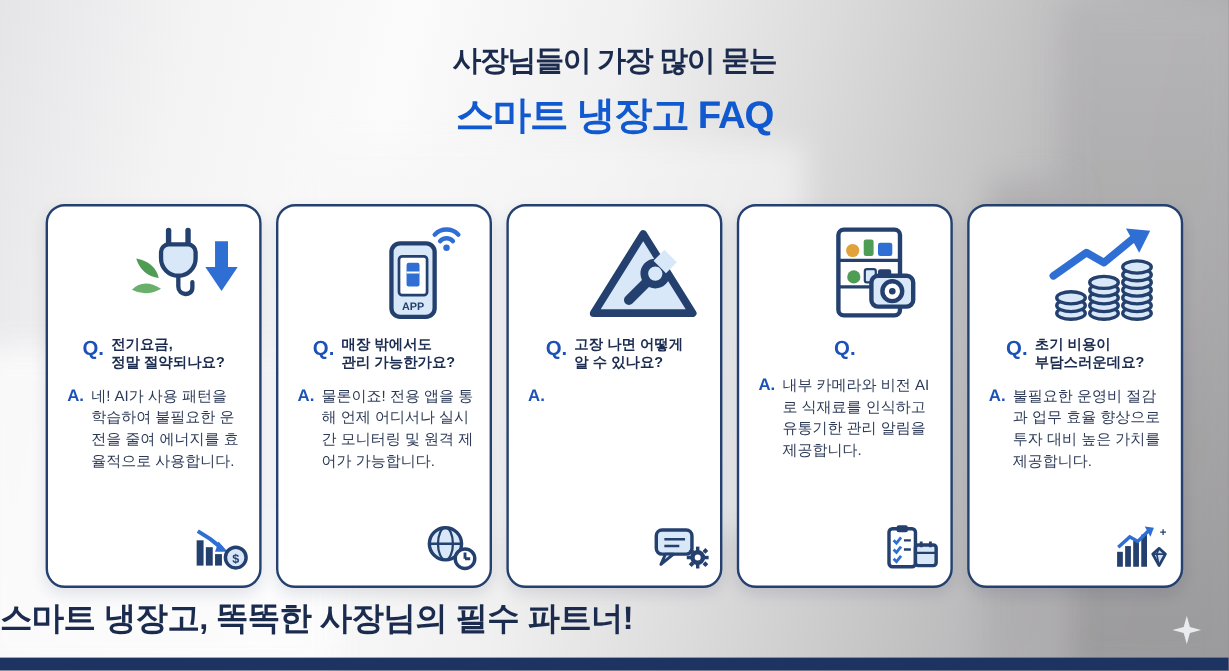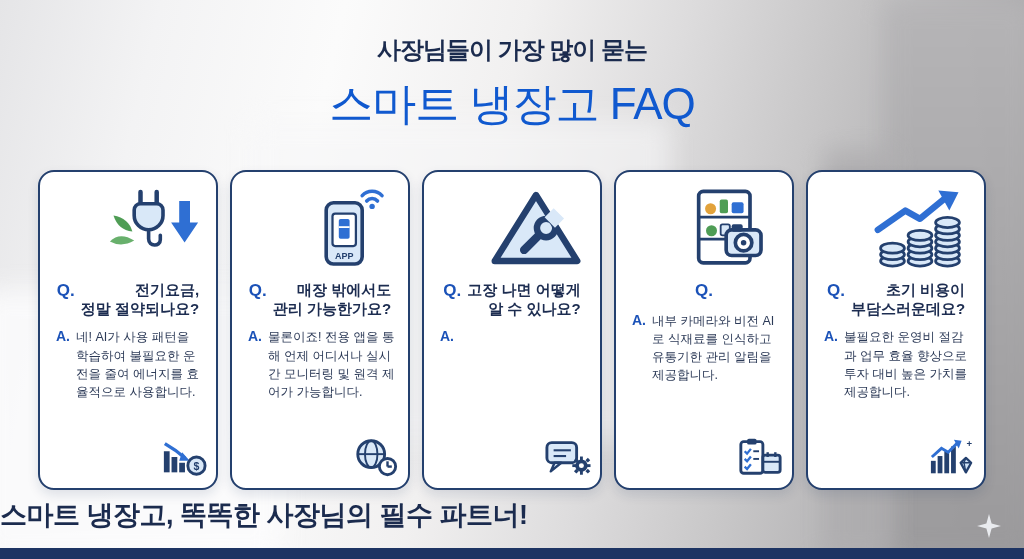--- a/index.html
+++ b/index.html
@@ -6,31 +6,31 @@
   html,body { width:100%; }
   body { font-family:"Liberation Sans", sans-serif; background:#888; }
   .stage {
     position:relative; width:1024px; height:559px; overflow:hidden; margin:0 auto;
     background:linear-gradient(103deg,#e5e5e7 0%,#f3f3f4 14%,#fbfbfb 30%,#f1f0f0 46%,#dddcdd 60%,#c6c5c6 74%,#b0afb1 87%,#9c9b9d 100%);
   }
   .bg-blob { position:absolute; filter:blur(12px); border-radius:8px; }
 
   .title-wrap { position:absolute; top:34px; left:0; width:100%; text-align:center; }
   .title-line1 { font-size:24px; font-weight:800; color:#1b2b4e; letter-spacing:-1px; }
-  .title-line2 { margin-top:9px; font-size:44px; font-weight:400; color:#1059cf; letter-spacing:-1px; }
+  .title-line2 { margin-top:9px; font-size:32px; font-weight:700; color:#1059cf; letter-spacing:-1px; }
 
   .cards { position:absolute; top:170px; left:38px; width:948px; display:flex; gap:12px; }
   .card {
     flex:1; height:320px; background:#ffffff; border:2px solid #24406e; border-radius:16px;
     position:relative; padding:8px 8px 0; box-shadow:0 5px 12px rgba(20,40,80,.12);
   }
   .card-icon { height:96px; display:flex; align-items:center; justify-content:flex-end; }
   .qrow { display:flex; justify-content:center; align-items:flex-start; gap:6px; margin-top:4px; }
   .qlabel { font-size:17px; font-weight:800; color:#1b52b8; line-height:1.28; }
-  .qtext { font-size:15px; font-weight:800; color:#1c2c50; text-align:right; line-height:1.28; }
+  .qtext { font-size:12px; font-weight:800; color:#1c2c50; text-align:left; line-height:1.28; }
   .arow { display:flex; align-items:flex-start; gap:6px; margin:10px 4px 0 8px; }
   .alabel { font-size:14px; font-weight:800; color:#1b52b8; }
   .atext { font-size:12.5px; color:#2c3a57; line-height:1.45; font-weight:500; }
   .card-footer-icon { position:absolute; right:9px; bottom:7px; }
 
   .tagline { position:absolute; top:497px; left:0; width:100%; text-align:left; font-size:27px; font-weight:800; color:#1b2b4e; letter-spacing:-0.5px; }
   .bottom-bar { position:absolute; bottom:0; left:0; width:100%; height:11px; background:#1d3463; }
   .sparkle { position:absolute; right:22px; bottom:16px; opacity:.95; }
 </style>
 </head>

